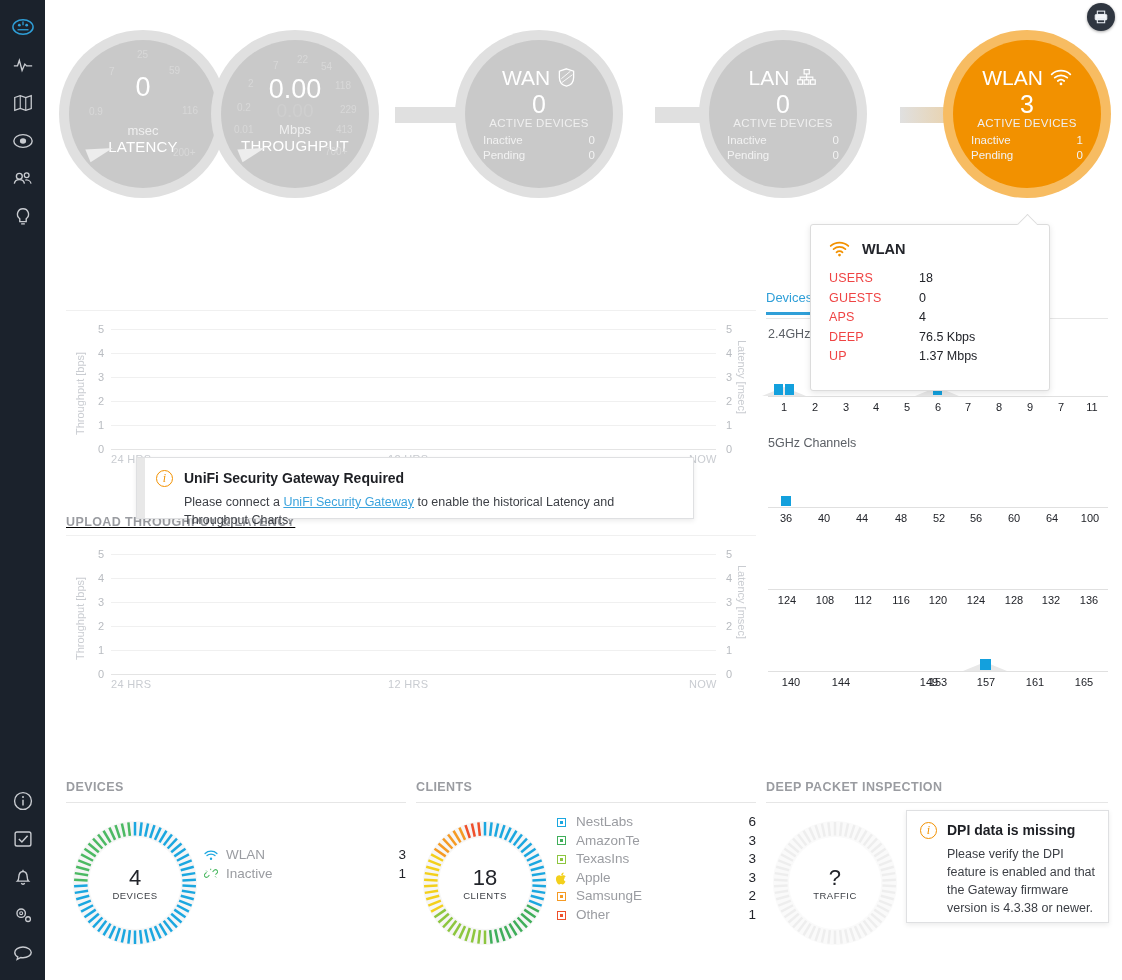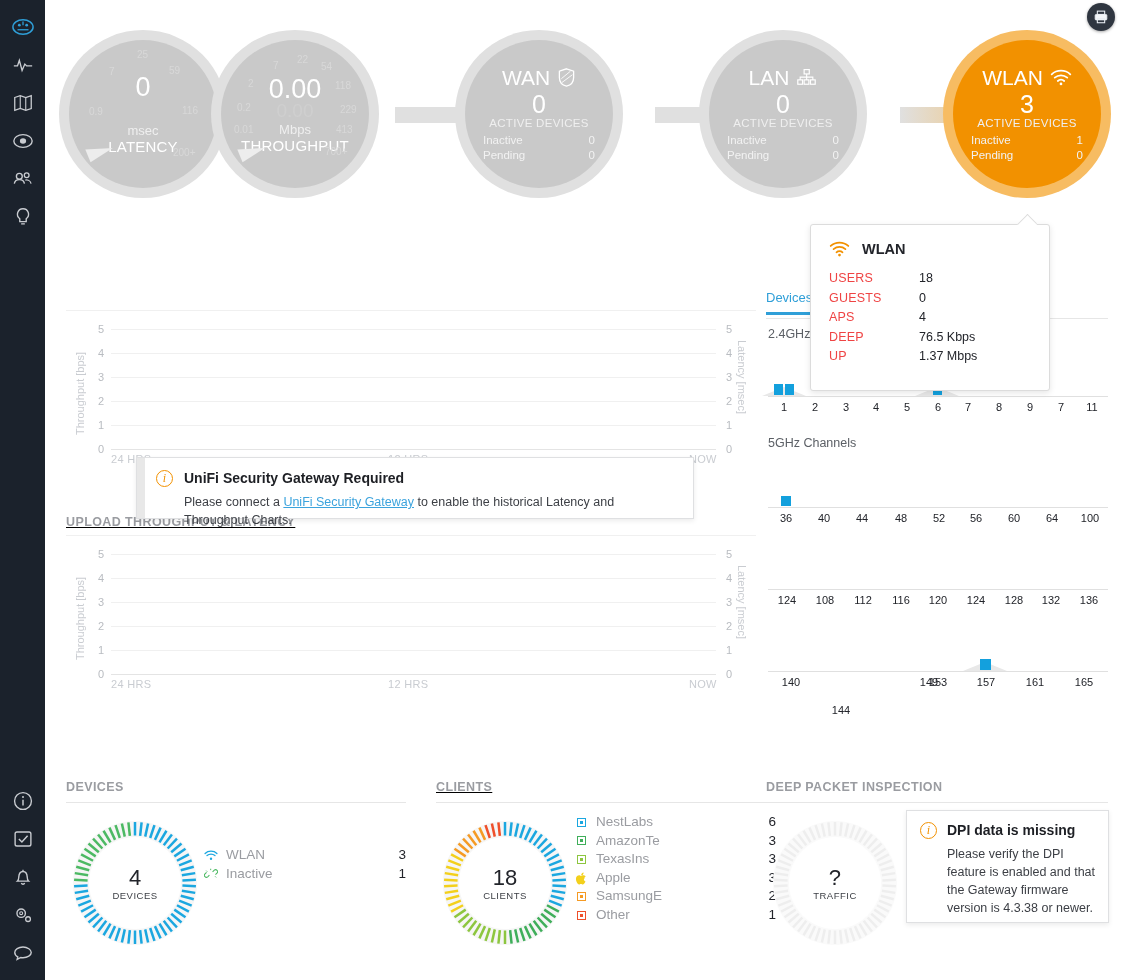--- a/index.html
+++ b/index.html
@@ -548,21 +548,21 @@
   <div class="chan-tick" style="left:923px;top:594px;width:30px;">120</div>
   <div class="chan-tick" style="left:961px;top:594px;width:30px;">124</div>
   <div class="chan-tick" style="left:999px;top:594px;width:30px;">128</div>
   <div class="chan-tick" style="left:1036px;top:594px;width:30px;">132</div>
   <div class="chan-tick" style="left:1074px;top:594px;width:30px;">136</div>
 
   <div class="chan-axis" style="left:768px;top:671px;width:340px;"></div>
   <div class="hill" style="left:963px;top:662px;"></div>
   <div class="chan-bar" style="left:980px;top:659px;width:11px;height:11px;"></div>
   <div class="chan-tick" style="left:776px;top:676px;width:30px;">140</div>
-  <div class="chan-tick" style="left:826px;top:676px;width:30px;margin-top:28px;">144</div>
+  <div class="chan-tick" style="left:826px;top:676px;width:30px;">144</div>
   <div class="chan-tick" style="left:914px;top:676px;width:30px;">149</div>
   <div class="chan-tick" style="left:923px;top:676px;width:30px;">153</div>
   <div class="chan-tick" style="left:971px;top:676px;width:30px;">157</div>
   <div class="chan-tick" style="left:1020px;top:676px;width:30px;">161</div>
   <div class="chan-tick" style="left:1069px;top:676px;width:30px;">165</div>
 
   <div class="bsec" style="left:66px;width:340px;">
     <div class="sect-title">DEVICES</div>
     <div class="hr" style="width:340px;"></div>
 
@@ -656,21 +656,21 @@
               <path d="M13.5 7.4l2.7-2.7a3.2 3.2 0 0 1 4.5 4.5L18 11.9" fill="none" stroke="#4cb963" stroke-width="1.7"></path>
               <path d="M10.5 2.5v2.2M17.5 14.5l1.6 1.6M3.5 5.5l1.6 1.6" stroke="#4cb963" stroke-width="1.5"></path>
             </svg>
         </span>
         <span class="nm">Inactive</span>
         <span class="ct">1</span>
       </div>
     </div>
   </div>
 
-  <div class="bsec" style="left:436px;width:340px;text-decoration:underline;">
+  <div class="bsec" style="left:416px;width:340px;">
     <div class="sect-title">CLIENTS</div>
     <div class="hr" style="width:340px;"></div>
 
     <div class="donut" style="left:4px;top:38px;">
       <svg width="130" height="130" viewBox="0 0 130 130">
         <circle cx="65" cy="65" r="62" fill="#f6f6f6"></circle>
         <circle cx="65" cy="65" r="46" fill="#ffffff"></circle>
         <g id="cli-ticks">
             <line x1="65" y1="17.5" x2="65" y2="4" stroke="#1ba7e0" stroke-width="2.5"></line>
             <line x1="70.13565337513724" y1="17.778447035167922" x2="71.59526012386046" y2="4.357584613584066" stroke="#1ba7e0" stroke-width="2.5"></line>

